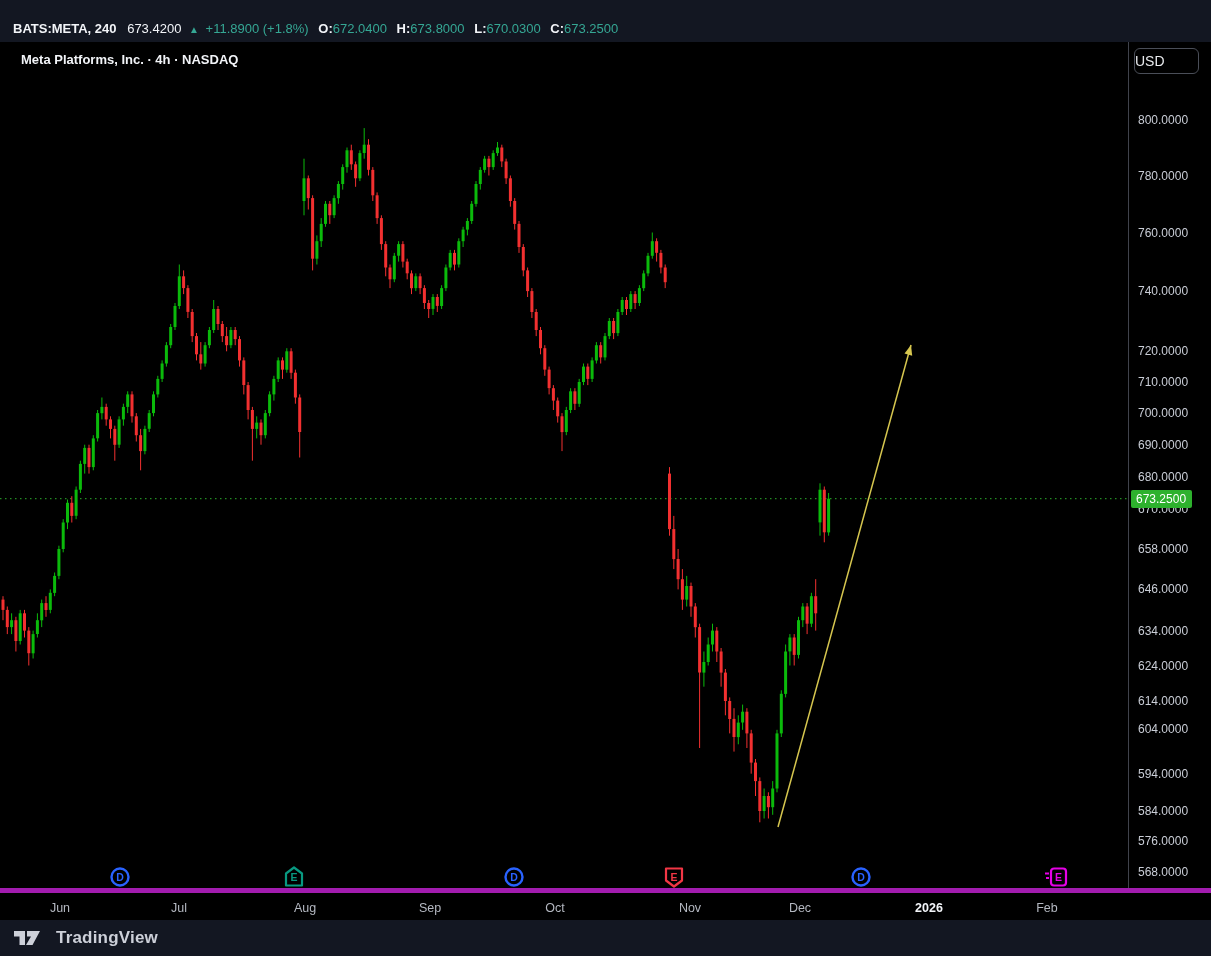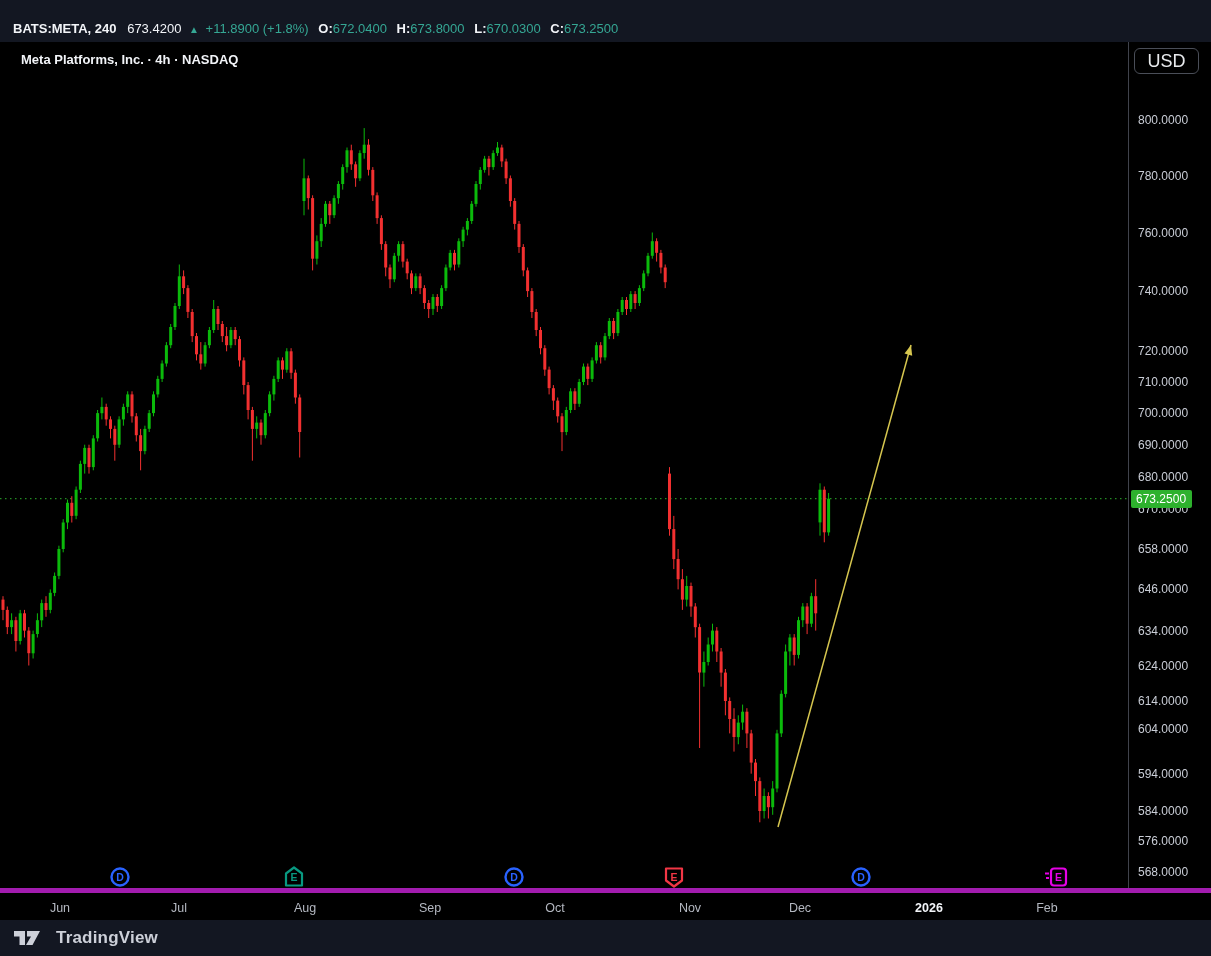--- a/index.html
+++ b/index.html
@@ -24,21 +24,21 @@
   .event-icon { position:absolute; width:24px; height:24px; z-index:6; }
 
   
   .paxis { position:absolute; left:1128px; top:42px; width:83px; height:878px; background:#000; border-left:1px solid #40434C; }
   .paxis-label { position:absolute; left:9px; transform:translateY(-50%); font-size:12px; color:#C9CDD6; white-space:nowrap; }
   .price-tag { position:absolute; left:2px; transform:translateY(-50%); background:#2DB12D; color:#FFFFFF;
     font-size:12px; padding:2px 6px 2px 5px; border-radius:2px; z-index:7; }
 
   
   .usd-btn { position:absolute; left:1134px; top:48px; width:65px; height:26px; background:transparent;
-    border:1px solid #4A4E58; border-radius:6px; color:#E8EAED; font-size:18px; text-align:center;
+    border:1px solid #4A4E58; border-radius:6px; color:#E8EAED; font-size:14px; text-align:left;
     line-height:24px; cursor:pointer; z-index:8; font-family:"Liberation Sans",sans-serif; }
 
   
   .taxis { position:absolute; left:0; top:888px; width:1211px; height:32px; background:#000; border-top:5px solid #a21caf; }
   .taxis-label { position:absolute; top:8px; transform:translateX(-50%); font-size:12.5px; color:#B4B8C1; }
   .taxis-label.year { color:#F2F4F8; font-weight:bold; }
 
   
   .footer { position:absolute; left:0; top:920px; width:1211px; height:36px; background:#131722; }
   .tv-logo { position:absolute; left:14px; top:7px; display:flex; align-items:center; gap:16px; cursor:pointer; }

